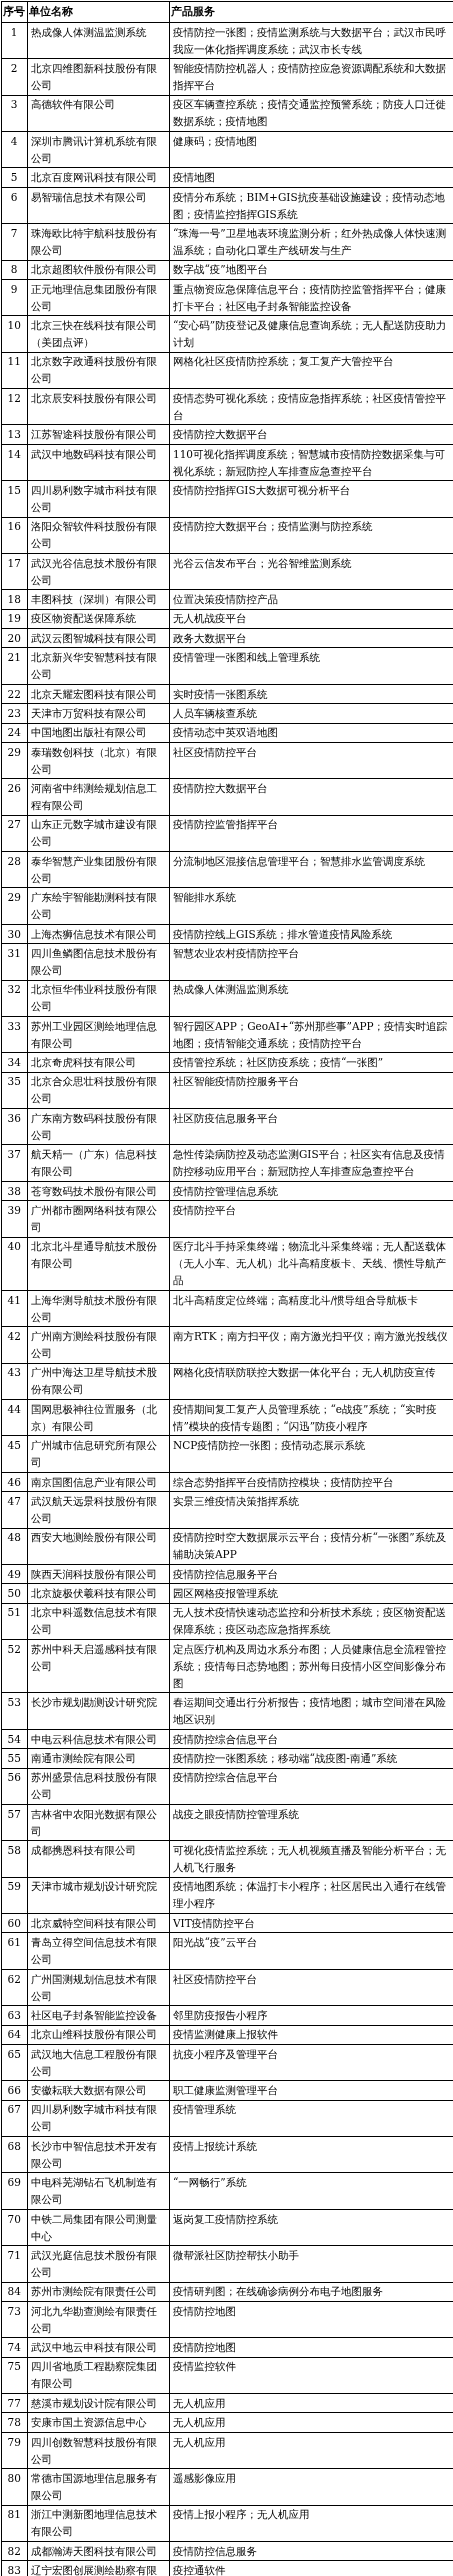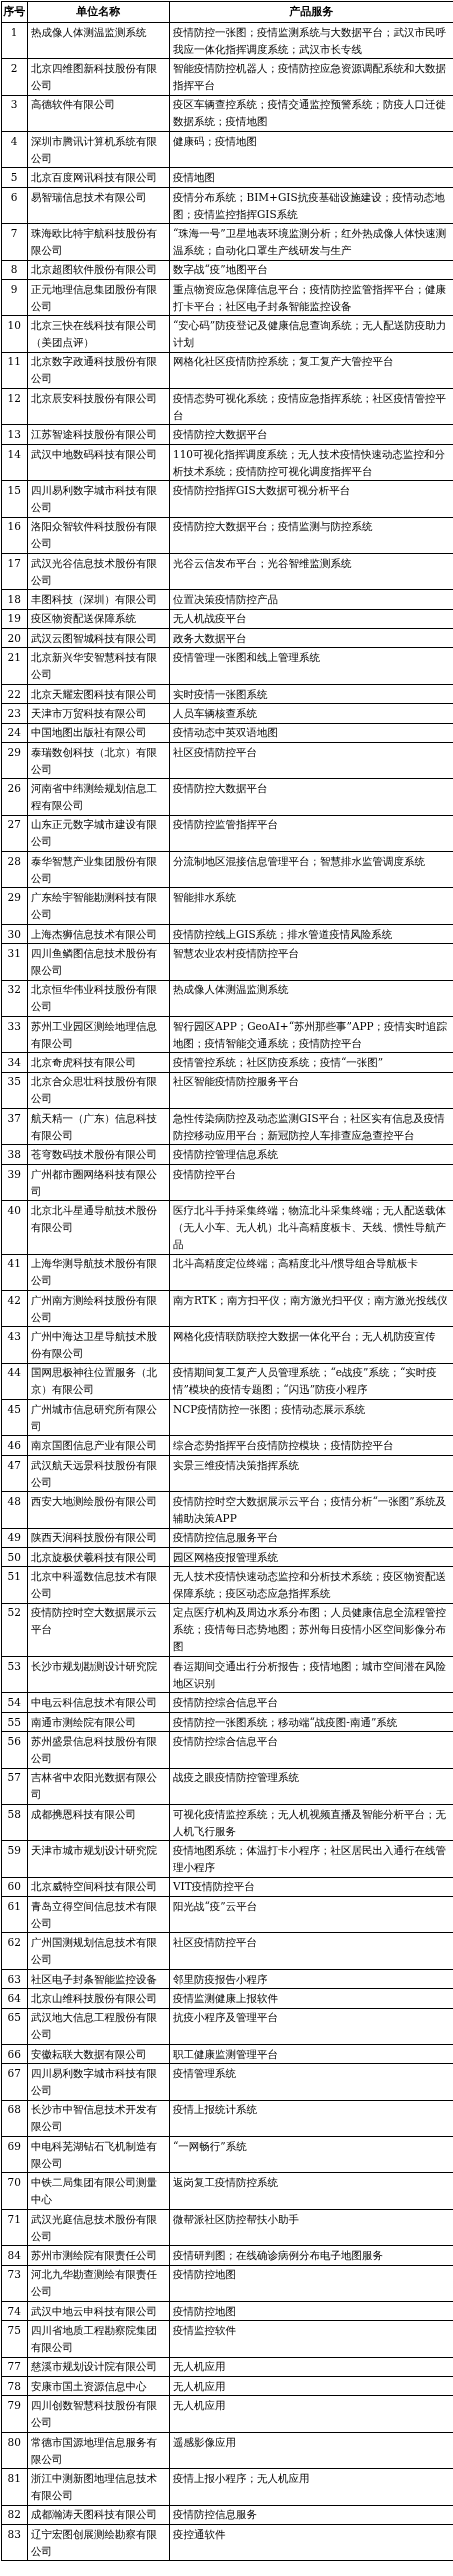--- a/index.html
+++ b/index.html
@@ -24,21 +24,21 @@
     border: 0.7px solid #000000;
     font-size: 10.5px;
     line-height: 17px;
     vertical-align: top;
     padding: 0.7px 3.3px;
     box-sizing: border-box;
     word-break: break-all;
   }
   table.listing th {
     font-weight: bold;
-    text-align: center;
+    text-align: left;
     font-size: 11px;
     line-height: 18.3px;
     padding: 0.7px 1.3px;
   }
   td.cell-no {
     text-align: center;
     padding: 0.7px 0.7px;
   }
   td.cell-name { }
   td.cell-service { }
@@ -122,21 +122,21 @@
           <td class="cell-service">疫情态势可视化系统；疫情应急指挥系统；社区疫情管控平台</td>
         </tr>
         <tr>
           <td class="cell-no">13</td>
           <td class="cell-name">江苏智途科技股份有限公司</td>
           <td class="cell-service">疫情防控大数据平台</td>
         </tr>
         <tr>
           <td class="cell-no">14</td>
           <td class="cell-name">武汉中地数码科技有限公司</td>
-          <td class="cell-service">110可视化指挥调度系统；无人技术疫情快速动态监控和分析技术系统；疫情防控可视化调度指挥平台</td>
+          <td class="cell-service">110可视化指挥调度系统；智慧城市疫情防控数据采集与可视化系统；新冠防控人车排查应急查控平台</td>
         </tr>
         <tr>
           <td class="cell-no">15</td>
           <td class="cell-name">四川易利数字城市科技有限公司</td>
           <td class="cell-service">疫情防控指挥GIS大数据可视分析平台</td>
         </tr>
         <tr>
           <td class="cell-no">16</td>
           <td class="cell-name">洛阳众智软件科技股份有限公司</td>
           <td class="cell-service">疫情防控大数据平台；疫情监测与防控系统</td>
@@ -230,20 +230,25 @@
           <td class="cell-no">34</td>
           <td class="cell-name">北京奇虎科技有限公司</td>
           <td class="cell-service">疫情管控系统；社区防疫系统；疫情“一张图”</td>
         </tr>
         <tr>
           <td class="cell-no">35</td>
           <td class="cell-name">北京合众思壮科技股份有限公司</td>
           <td class="cell-service">社区智能疫情防控服务平台</td>
         </tr>
         <tr>
+          <td class="cell-no">36</td>
+          <td class="cell-name">广东南方数码科技股份有限公司</td>
+          <td class="cell-service">社区防疫信息服务平台</td>
+        </tr>
+        <tr>
           <td class="cell-no">37</td>
           <td class="cell-name">航天精一（广东）信息科技有限公司</td>
           <td class="cell-service">急性传染病防控及动态监测GIS平台；社区实有信息及疫情防控移动应用平台；新冠防控人车排查应急查控平台</td>
         </tr>
         <tr>
           <td class="cell-no">38</td>
           <td class="cell-name">苍穹数码技术股份有限公司</td>
           <td class="cell-service">疫情防控管理信息系统</td>
         </tr>
         <tr>
@@ -306,21 +311,21 @@
           <td class="cell-name">北京旋极伏羲科技有限公司</td>
           <td class="cell-service">园区网格疫报管理系统</td>
         </tr>
         <tr>
           <td class="cell-no">51</td>
           <td class="cell-name">北京中科遥数信息技术有限公司</td>
           <td class="cell-service">无人技术疫情快速动态监控和分析技术系统；疫区物资配送保障系统；疫区动态应急指挥系统</td>
         </tr>
         <tr>
           <td class="cell-no">52</td>
-          <td class="cell-name">疫情防控时空大数据展示云平台</td>
+          <td class="cell-name">苏州中科天启遥感科技有限公司</td>
           <td class="cell-service">定点医疗机构及周边水系分布图；人员健康信息全流程管控系统；疫情每日态势地图；苏州每日疫情小区空间影像分布图</td>
         </tr>
         <tr>
           <td class="cell-no">53</td>
           <td class="cell-name">长沙市规划勘测设计研究院</td>
           <td class="cell-service">春运期间交通出行分析报告；疫情地图；城市空间潜在风险地区识别</td>
         </tr>
         <tr>
           <td class="cell-no">54</td>
           <td class="cell-name">中电云科信息技术有限公司</td>

